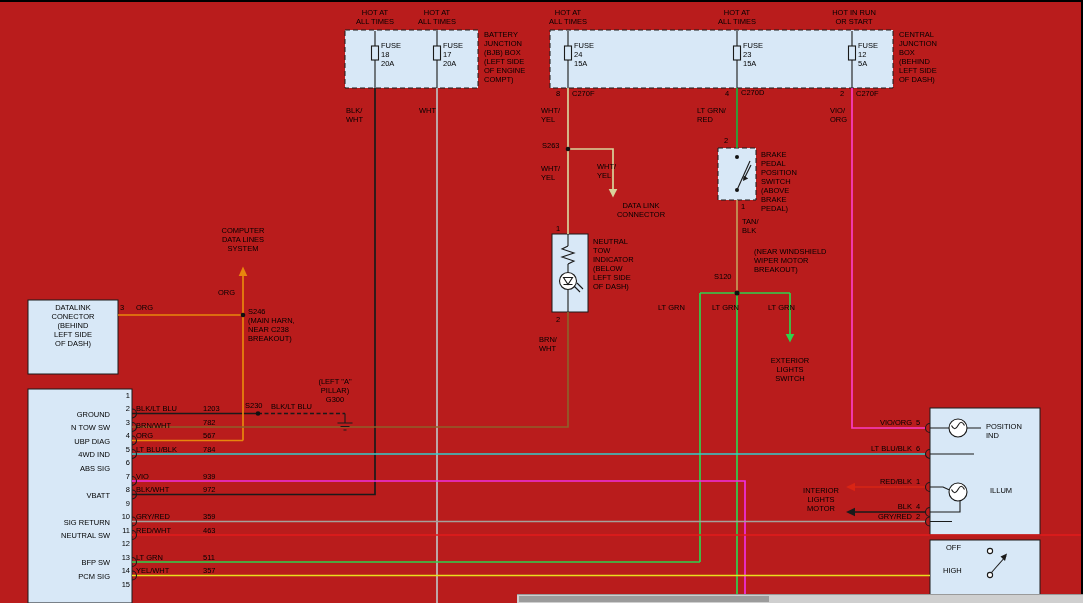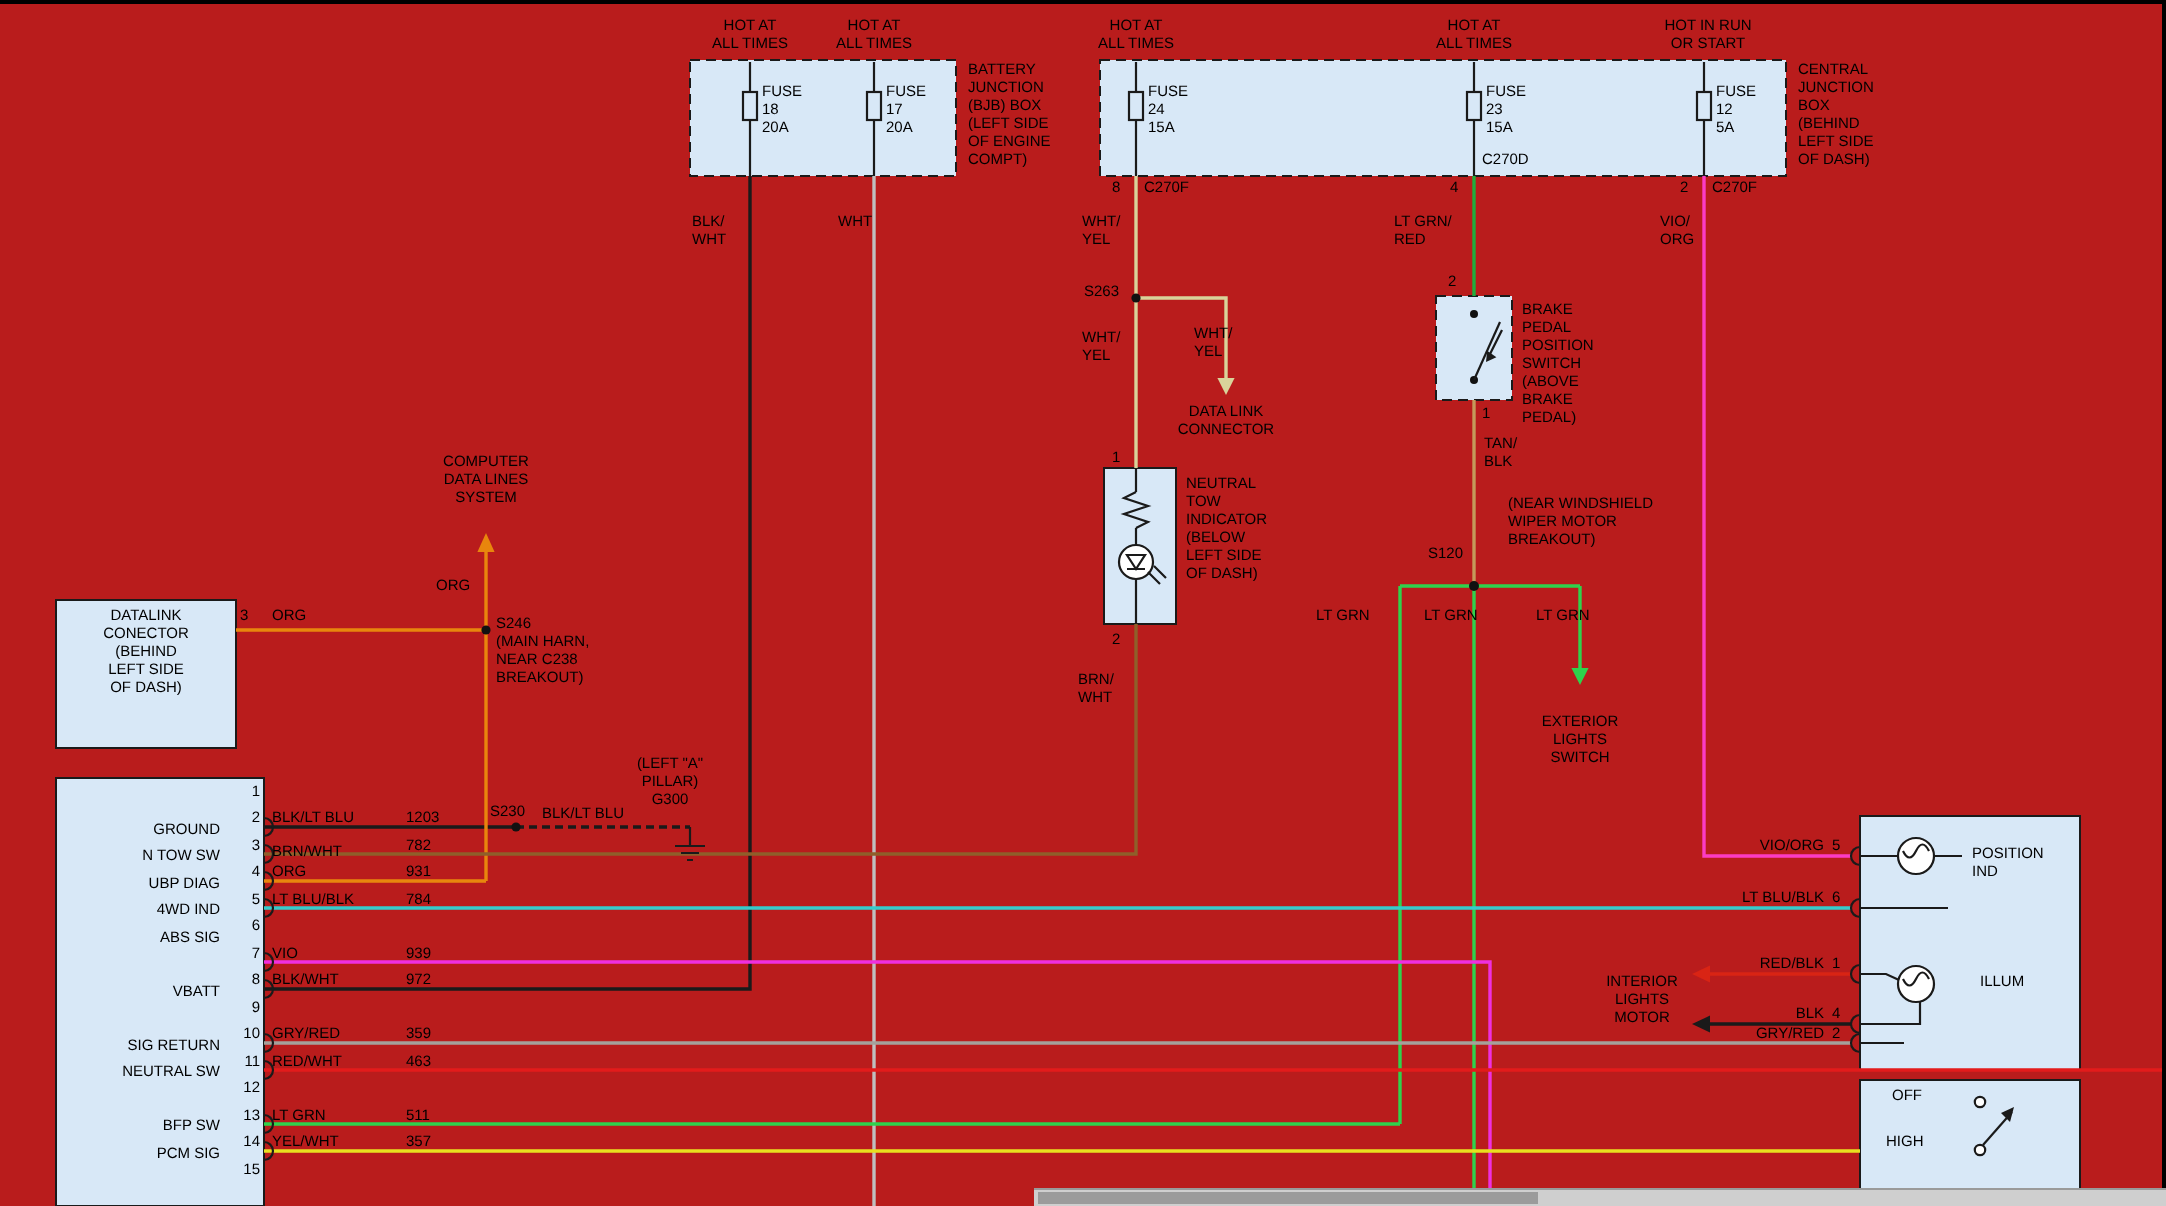--- a/index.html
+++ b/index.html
@@ -183,40 +183,40 @@
 <div class="lbl" style="left:899px;top:30px">CENTRAL
 JUNCTION
 BOX
 (BEHIND
 LEFT SIDE
 OF DASH)</div>
 
 <div class="lbl" style="left:556px;top:89px">8</div>
 <div class="lbl" style="left:572px;top:89px">C270F</div>
 <div class="lbl" style="left:725px;top:89px">4</div>
-<div class="lbl" style="left:741px;top:75px">C270D</div>
+<div class="lbl" style="left:741px;top:88px">C270D</div>
 <div class="lbl" style="left:840px;top:89px">2</div>
 <div class="lbl" style="left:856px;top:89px">C270F</div>
 
 <div class="lbl" style="left:346px;top:106px">BLK/
 WHT</div>
 <div class="lbl" style="left:419px;top:106px">WHT</div>
 <div class="lbl" style="left:541px;top:106px">WHT/
 YEL</div>
 <div class="lbl" style="left:697px;top:106px">LT GRN/
 RED</div>
 <div class="lbl" style="left:830px;top:106px">VIO/
 ORG</div>
 
 <div class="lbl" style="left:542px;top:141px">S263</div>
 <div class="lbl" style="left:541px;top:164px">WHT/
 YEL</div>
 <div class="lbl" style="left:597px;top:162px">WHT/
 YEL</div>
-<div class="lbl c" style="left:576px;top:201px;width:74px">DATA LINK
+<div class="lbl c" style="left:604px;top:201px;width:74px">DATA LINK
 CONNECTOR</div>
 
 <div class="lbl" style="left:556px;top:224px">1</div>
 <div class="lbl" style="left:593px;top:237px">NEUTRAL
 TOW
 INDICATOR
 (BELOW
 LEFT SIDE
 OF DASH)</div>
 <div class="lbl" style="left:556px;top:315px">2</div>
@@ -303,21 +303,21 @@
 <div class="lbl r" style="left:114px;top:539px;width:16px">12</div>
 <div class="lbl r" style="left:114px;top:552.5px;width:16px">13</div>
 <div class="lbl r" style="left:114px;top:566px;width:16px">14</div>
 <div class="lbl r" style="left:114px;top:579.5px;width:16px">15</div>
 
 <div class="lbl" style="left:136px;top:404px">BLK/LT BLU</div>
     <div class="lbl" style="left:203px;top:404px">1203</div>
 <div class="lbl" style="left:136px;top:421px">BRN/WHT</div>
     <div class="lbl" style="left:203px;top:417.5px">782</div>
 <div class="lbl" style="left:136px;top:431px">ORG</div>
-    <div class="lbl" style="left:203px;top:431px">931</div>
+    <div class="lbl" style="left:203px;top:431px">567</div>
 <div class="lbl" style="left:136px;top:444.5px">LT BLU/BLK</div>
     <div class="lbl" style="left:203px;top:444.5px">784</div>
 <div class="lbl" style="left:136px;top:471.5px">VIO</div>
     <div class="lbl" style="left:203px;top:471.5px">939</div>
 <div class="lbl" style="left:136px;top:485px">BLK/WHT</div>
     <div class="lbl" style="left:203px;top:485px">972</div>
 <div class="lbl" style="left:136px;top:512px">GRY/RED</div>
     <div class="lbl" style="left:203px;top:512px">359</div>
 <div class="lbl" style="left:136px;top:525.5px">RED/WHT</div>
     <div class="lbl" style="left:203px;top:525.5px">463</div>

